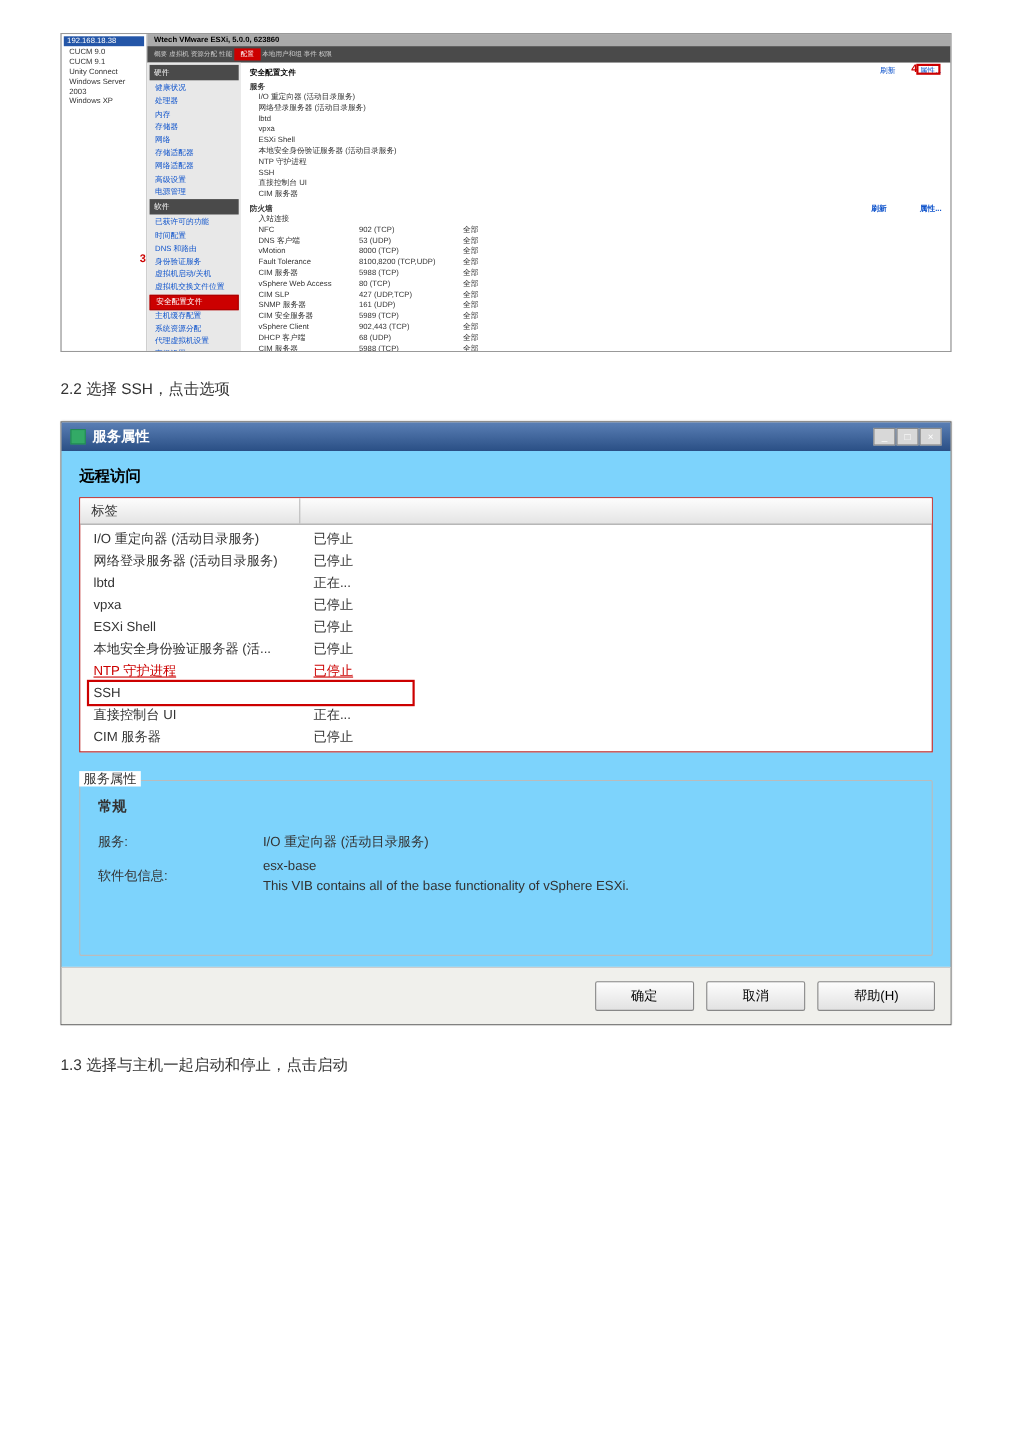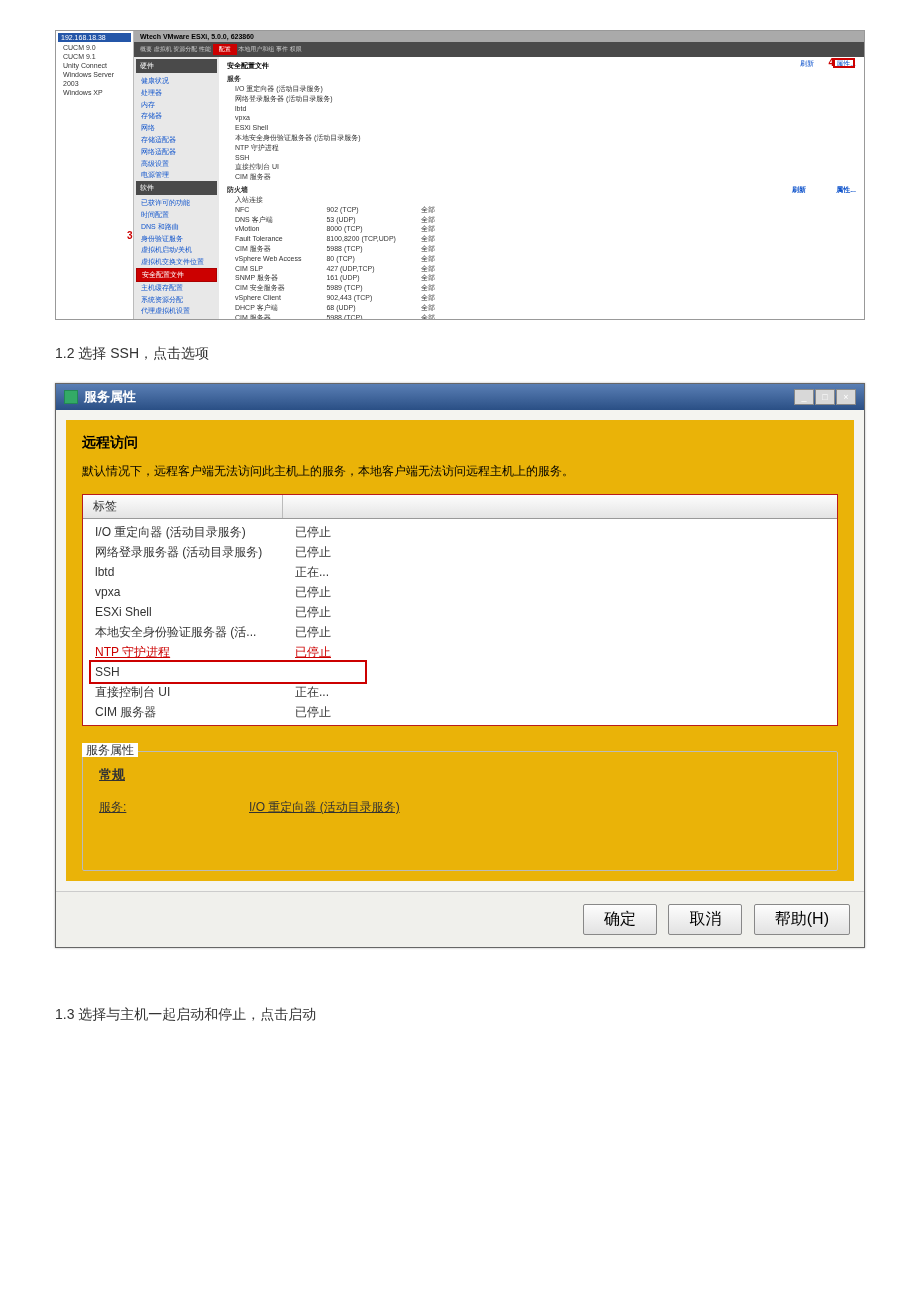--- a/index.html
+++ b/index.html
@@ -167,22 +167,22 @@
       width: 20px;
       height: 16px;
       background: #d8d8d8;
       border: 1px solid #888;
       font-size: 9px;
       text-align: center;
       line-height: 14px;
     }
     .dialog-body {
       padding: 14px 16px 10px 16px;
-      background: #eab308;
-      margin: 10px;
+      background: #7dd3fc;
+      margin: 0;
     }
     .dlg-heading {
       font-size: 14px;
       font-weight: bold;
       color: #000;
       margin-bottom: 10px;
     }
     .dlg-desc {
       font-size: 12px;
       color: #000;
@@ -254,21 +254,20 @@
       position: relative;
       top: -2px;
       background: #fff;
       padding: 0 4px;
     }
     .fieldset-border {
       border: 1px solid #bbb;
       border-radius: 2px;
       padding: 14px 16px 50px 16px;
       margin-top: -10px;
-      text-decoration: underline;
     }
     .general-heading {
       font-size: 13px;
       font-weight: bold;
       margin-bottom: 14px;
     }
     .prop-row {
       display: flex;
       font-size: 12px;
       margin-bottom: 4px;
@@ -305,22 +304,22 @@
     .dialog-footer {
       background: #f0f0ec;
       border-top: 1px solid #ccc;
       padding: 12px 14px;
       text-align: right;
     }
     .dlg-btn {
       background: linear-gradient(to bottom, #fdfdfd, #e2e2e2);
       border: 1px solid #888;
       border-radius: 2px;
-      padding: 4px 20px;
-      font-size: 16px;
+      padding: 4px 32px;
+      font-size: 12px;
       margin-left: 8px;
       cursor: pointer;
     }
     .app-icon {
       width: 14px;
       height: 14px;
       background: #3a6;
       border: 1px solid #285;
     }
   </style>
@@ -441,38 +440,37 @@
             </div>
           </div>
 
         </div>
         <span class="vs-callout-num" style="left:-92px;top:173px">3</span>
       </div>
     </div>
   </div>
 </div>
 
-<div class="section-text">1.2 选择 SSH，点击选项</div>
+<div class="section-text">2.2 选择 SSH，点击选项</div>
 
 <div class="dialog-container">
   <div class="dialog-titlebar">
     <div class="title-left">
       <span class="app-icon"></span>
       <span>服务属性</span>
     </div>
     <div class="win-buttons">
       <span class="win-btn">_</span>
       <span class="win-btn">□</span>
       <span class="win-btn">×</span>
     </div>
   </div>
 
   <div class="dialog-body">
     <div class="dlg-heading">远程访问</div>
-    <div class="dlg-desc">默认情况下，远程客户端无法访问此主机上的服务，本地客户端无法访问远程主机上的服务。</div>
 
     <div class="services-table">
       <div class="services-header">
         <div class="th col-label">标签</div>
       </div>
       <div class="services-body">
         <div class="service-row">
           <div class="td col-label">I/O 重定向器 (活动目录服务)</div>
           <div class="td col-daemon">已停止</div>
         </div>
@@ -515,24 +513,31 @@
     </div>
 
     <div class="fieldset-area" style="padding:0">
       <span class="fieldset-label">服务属性</span>
       <div class="fieldset-border">
         <div class="general-heading">常规</div>
         <div class="prop-row">
           <div class="prop-label">服务:</div>
           <div class="prop-value">I/O 重定向器 (活动目录服务)</div>
         </div>
+        <div class="prop-row">
+          <div class="prop-label">软件包信息:</div>
+          <div class="prop-value">
+            <div>esx-base</div>
+            <div>This VIB contains all of the base functionality of vSphere ESXi.</div>
+          </div>
+        </div>
       </div>
     </div>
   </div>
 
   <div class="dialog-footer">
     <button class="dlg-btn">确定</button>
     <button class="dlg-btn">取消</button>
     <button class="dlg-btn">帮助(H)</button>
   </div>
 </div>
 
-<div class="section-text" style="margin-top:58px">1.3 选择与主机一起启动和停止，点击启动</div>
+<div class="section-text" style="margin-top:28px">1.3 选择与主机一起启动和停止，点击启动</div>
 
 </body></html>

